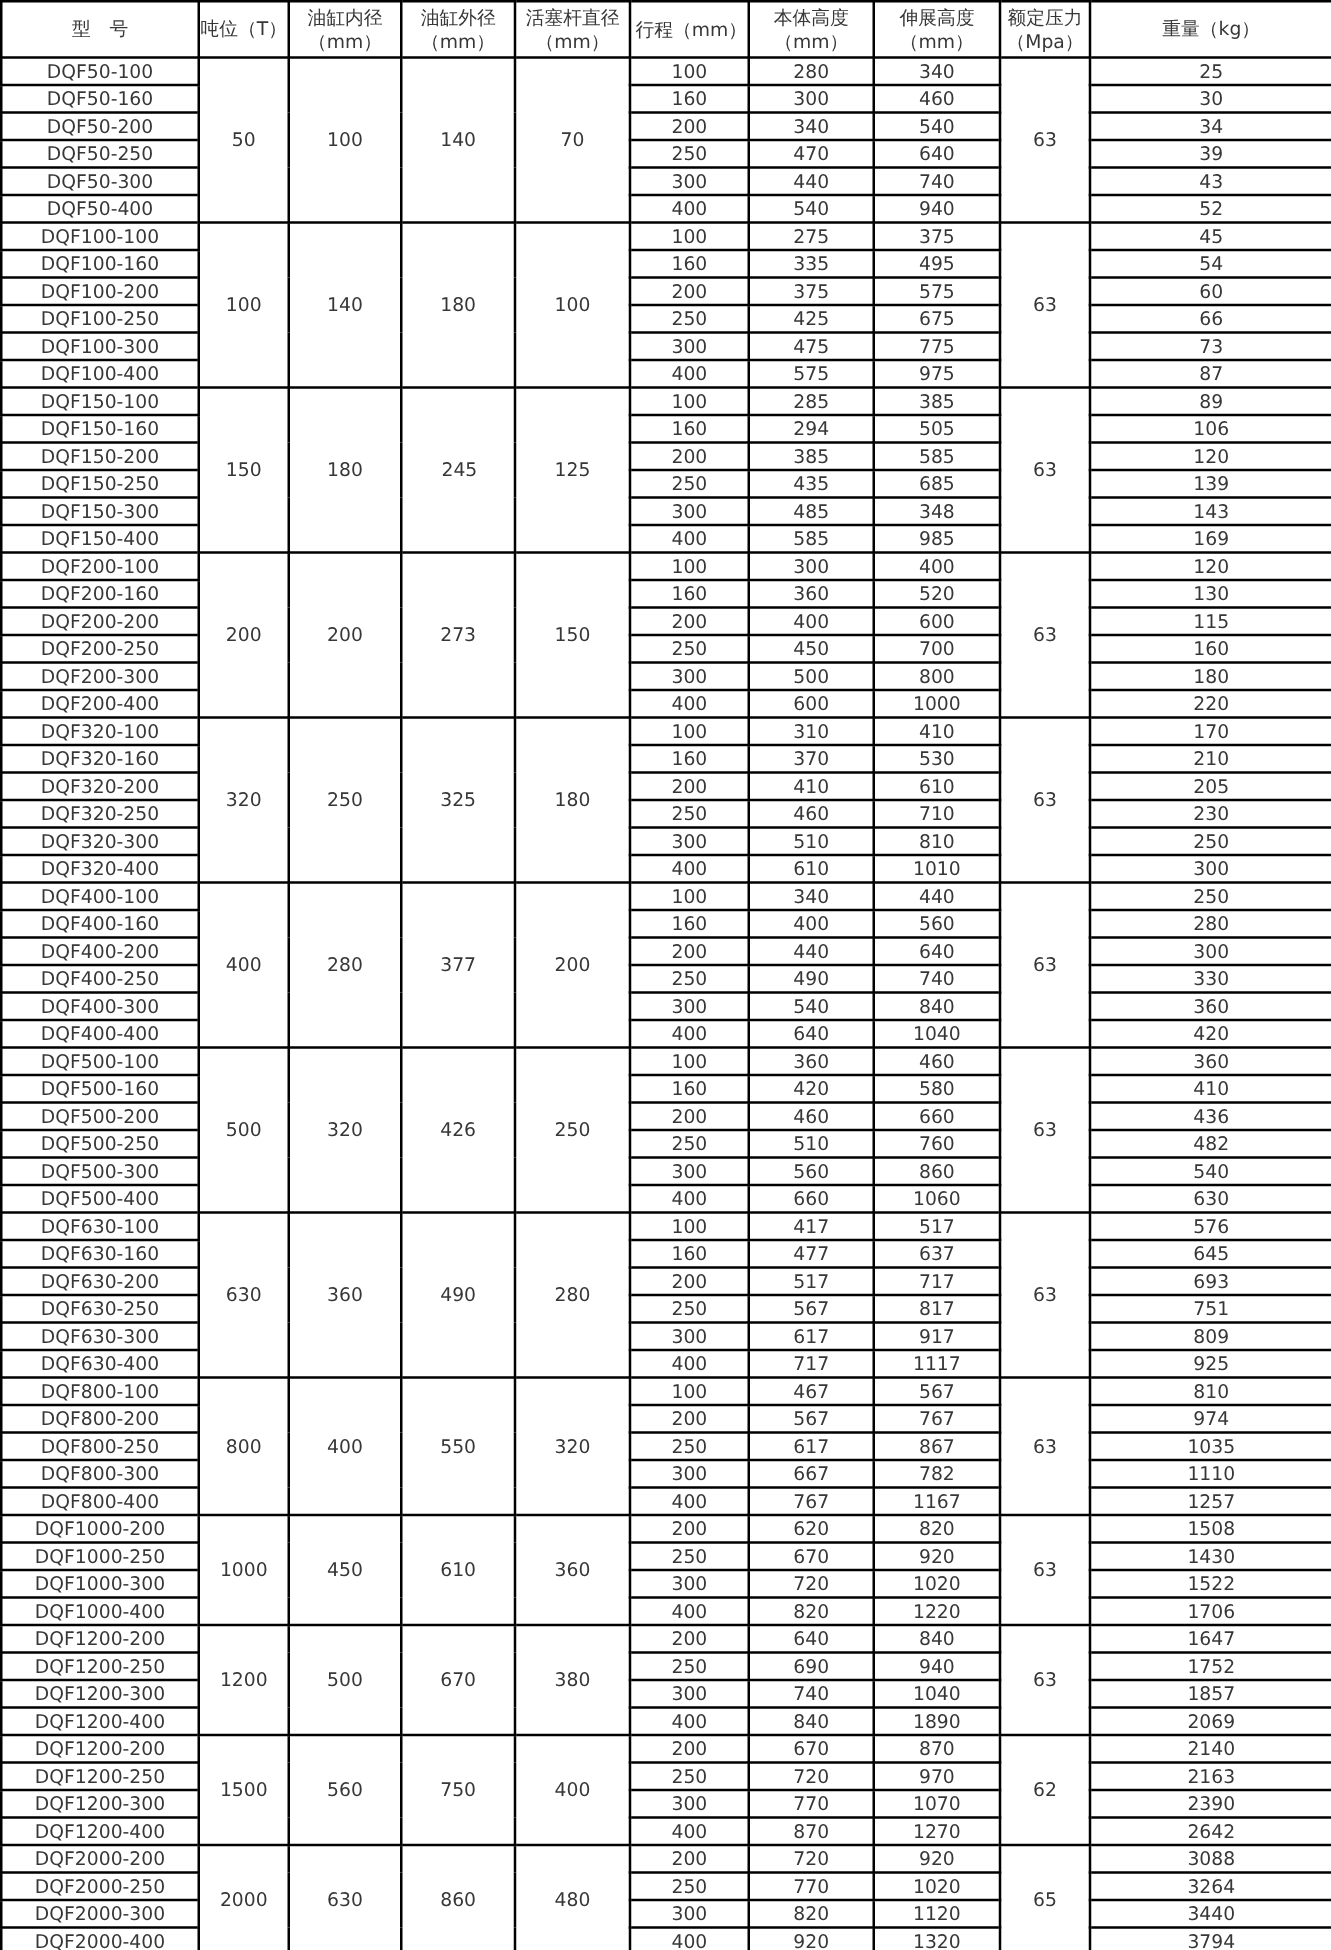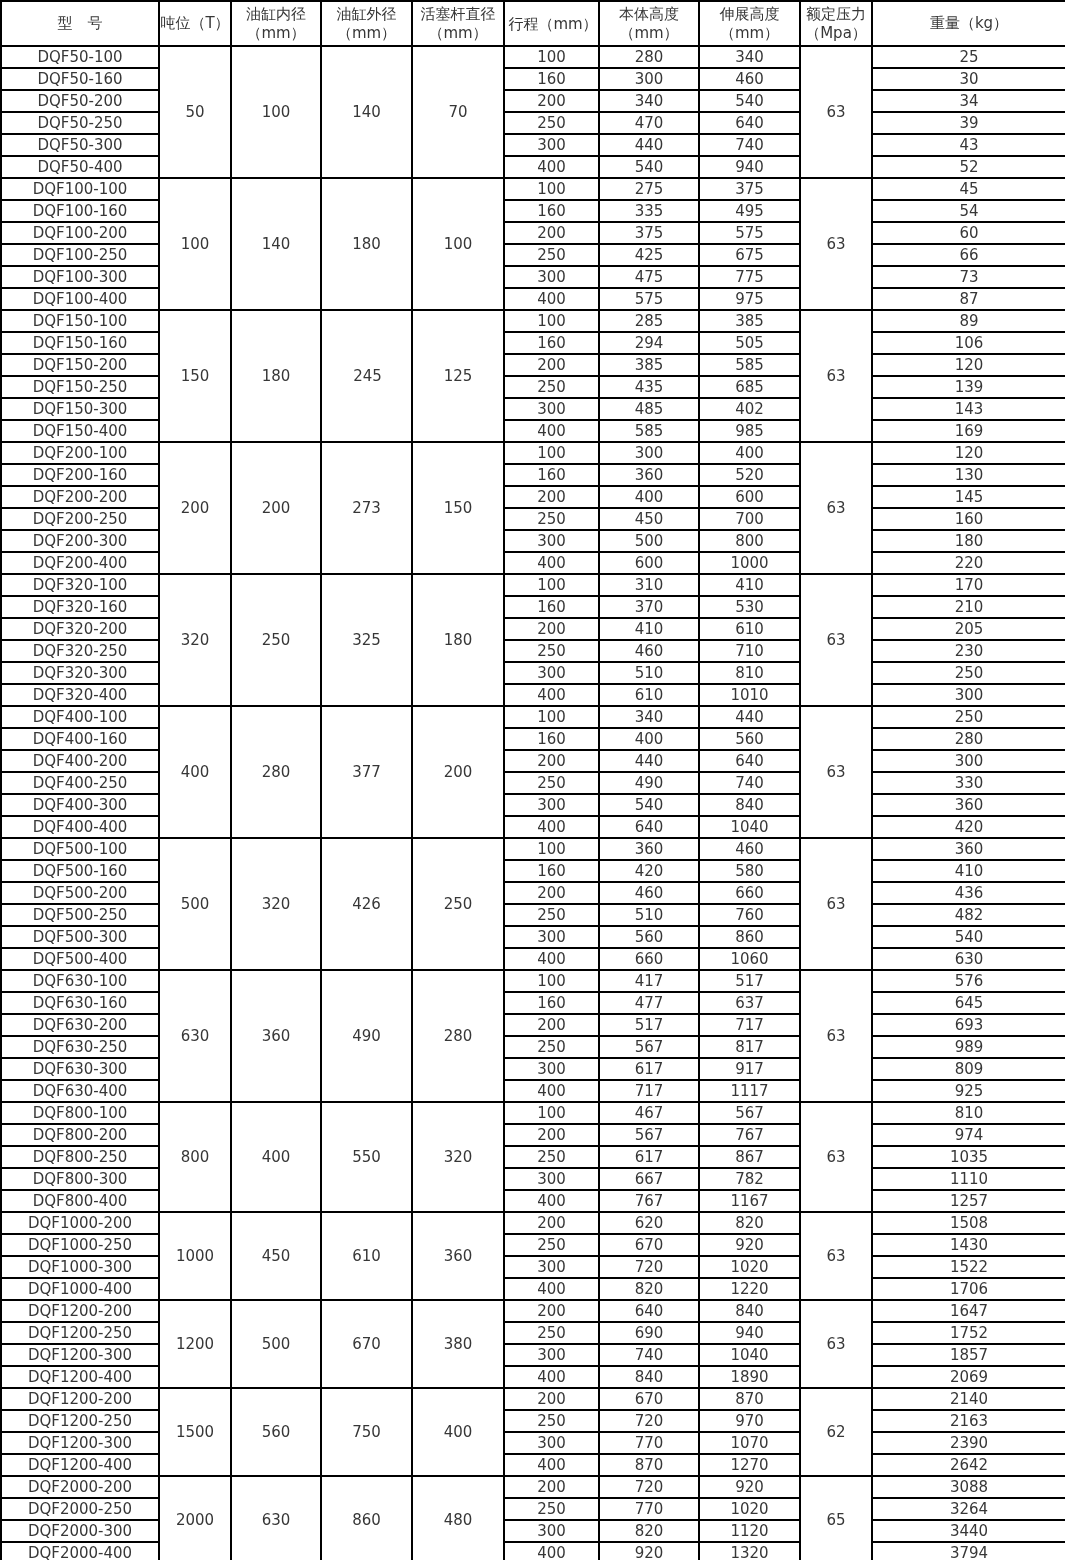--- a/index.html
+++ b/index.html
@@ -203,21 +203,21 @@
         <td>DQF150-250</td>
         <td>250</td>
         <td>435</td>
         <td>685</td>
         <td>139</td>
       </tr>
       <tr>
         <td>DQF150-300</td>
         <td>300</td>
         <td>485</td>
-        <td>402</td>
+        <td>348</td>
         <td>143</td>
       </tr>
       <tr>
         <td>DQF150-400</td>
         <td>400</td>
         <td>585</td>
         <td>985</td>
         <td>169</td>
       </tr>
       <tr>
@@ -237,21 +237,21 @@
         <td>160</td>
         <td>360</td>
         <td>520</td>
         <td>130</td>
       </tr>
       <tr>
         <td>DQF200-200</td>
         <td>200</td>
         <td>400</td>
         <td>600</td>
-        <td>145</td>
+        <td>115</td>
       </tr>
       <tr>
         <td>DQF200-250</td>
         <td>250</td>
         <td>450</td>
         <td>700</td>
         <td>160</td>
       </tr>
       <tr>
         <td>DQF200-300</td>
@@ -432,21 +432,21 @@
         <td>200</td>
         <td>517</td>
         <td>717</td>
         <td>693</td>
       </tr>
       <tr>
         <td>DQF630-250</td>
         <td>250</td>
         <td>567</td>
         <td>817</td>
-        <td>989</td>
+        <td>751</td>
       </tr>
       <tr>
         <td>DQF630-300</td>
         <td>300</td>
         <td>617</td>
         <td>917</td>
         <td>809</td>
       </tr>
       <tr>
         <td>DQF630-400</td>

